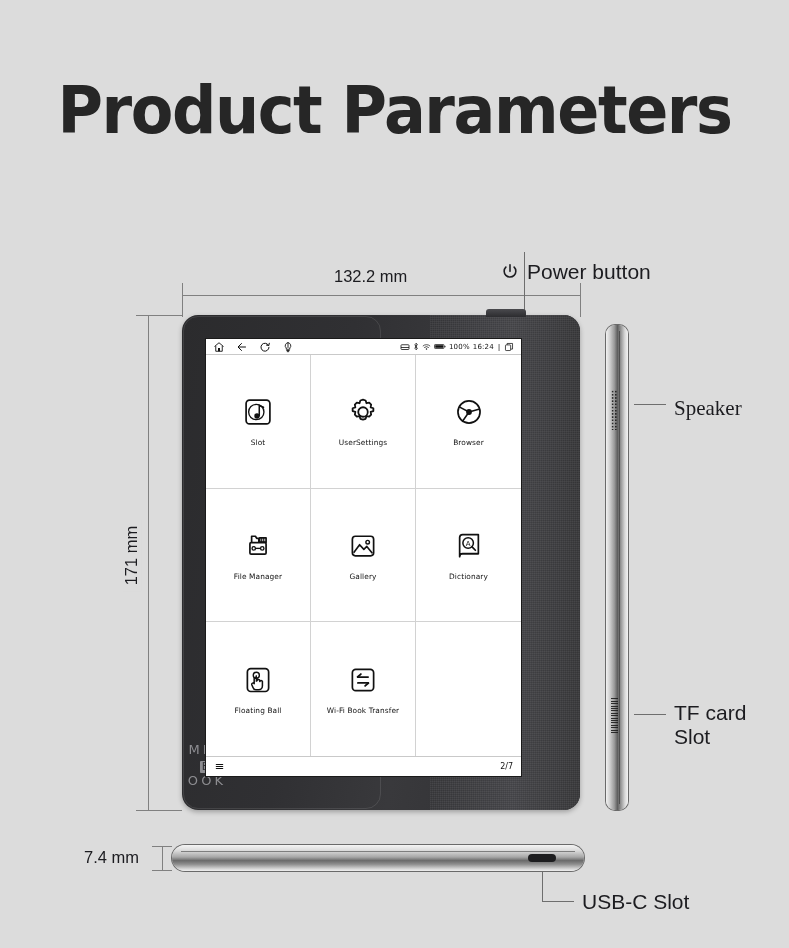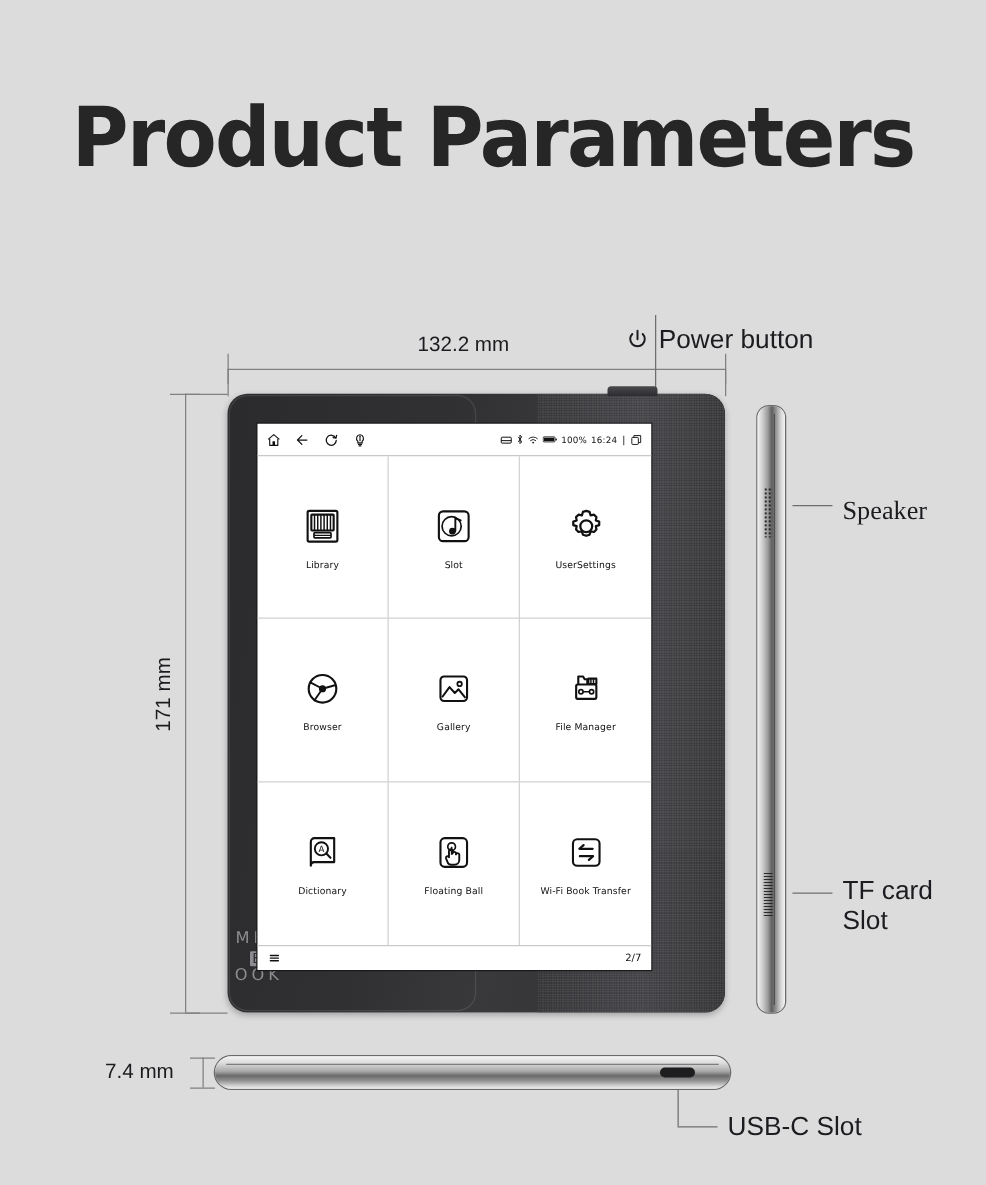--- a/index.html
+++ b/index.html
@@ -151,21 +151,21 @@
     width: 315px;
     height: 437px;
     background: #ffffff;
     display: flex;
     flex-direction: column;
     box-shadow: 0 0 0 1px #1a1a1a;
   }
 
   
   #status-bar {
-    height: 26px;
+    height: 16px;
     display: flex;
     align-items: center;
     justify-content: space-between;
     padding: 0 7px;
     border-bottom: 1px solid #c9c9c9;
     flex: 0 0 auto;
   }
   #status-bar-left  { display: flex; align-items: center; gap: 11px; }
   #status-bar-right { display: flex; align-items: center; gap: 3px; }
   .sb-ico { display:block; }
@@ -403,30 +403,20 @@
           <span class="sb-sep">|</span>
           <svg class="sb-ico" width="10" height="10" viewBox="0 0 24 24" fill="none" stroke="#111" stroke-width="1.8" stroke-linejoin="round">
             <rect x="3.5" y="7" width="12.5" height="13.5" rx="1.6"></rect>
             <path d="M7.5 7 V3.5 H20.5 V17 H16"></path>
           </svg>
         </div>
       </div>
 
       <div id="app-grid">
 
-        <div class="app-cell">
-          <svg class="app-icon" viewBox="0 0 40 40" fill="none" stroke="#111" stroke-width="2">
-            <rect x="6" y="5.5" width="28" height="29" rx="1.5"></rect>
-            <rect x="9.5" y="9" width="21" height="15" rx="0.6"></rect>
-            <path d="M12.5 9 V24 M15.5 9 V24 M18.5 9 V24 M21.5 9 V24 M24.5 9 V24 M27.5 9 V24" stroke-width="1.4"></path>
-            <rect x="12" y="26" width="16" height="5" rx="0.8" stroke-width="1.6"></rect>
-            <path d="M12 28.5 H28" stroke-width="1.2"></path>
-          </svg>
-          <div class="app-label">Library</div>
-        </div>
 
         <div class="app-cell">
           <svg class="app-icon" viewBox="0 0 40 40" fill="none" stroke="#111" stroke-width="2">
             <rect x="6" y="6" width="28" height="28" rx="4"></rect>
             <circle cx="18" cy="20" r="9" stroke-width="1.6"></circle>
             <path d="M21.5 24.5 V12.5 L26.5 14.5" stroke-width="1.8" stroke-linecap="round"></path>
             <circle cx="18.8" cy="24.6" r="3.2" fill="#111" stroke="none"></circle>
           </svg>
           <div class="app-label">Slot</div>
         </div>
@@ -439,42 +429,42 @@
           <div class="app-label">UserSettings</div>
         </div>
 
         <div class="app-cell">
           <svg class="app-icon" viewBox="0 0 40 40" fill="none" stroke="#111" stroke-width="2">
             <circle cx="20" cy="20" r="13"></circle>
             <path d="M20 20 L32.5 16.5 M20 20 L12 31.5 M20 20 L8.5 14" stroke-width="1.8"></path>
             <circle cx="20" cy="20" r="3.4" fill="#111" stroke="none"></circle>
           </svg>
           <div class="app-label">Browser</div>
-        </div>
-
-        <div class="app-cell">
-          <svg class="app-icon" viewBox="0 0 40 40" fill="none" stroke="#111" stroke-width="2" stroke-linejoin="round">
-            <rect x="7.5" y="8.5" width="25" height="23" rx="3.5"></rect>
-            <circle cx="25.5" cy="15.5" r="2.1" stroke-width="1.7"></circle>
-            <path d="M9 28 L16 18.5 L21 24 L24.5 20.5 L31 28.5" stroke-width="1.9"></path>
-          </svg>
-          <div class="app-label">Gallery</div>
         </div>
 
         <div class="app-cell">
           <svg class="app-icon" viewBox="0 0 40 40" fill="none" stroke="#111" stroke-width="2" stroke-linejoin="round">
             <path d="M12.5 15.5 V8.5 H17 L18.5 11 H21 V15.5"></path>
             <rect x="22" y="10.5" width="7.5" height="5"></rect>
             <path d="M24.4 10.5 V15.5 M26.8 10.5 V15.5" stroke-width="1.4"></path>
             <rect x="10.5" y="16" width="19" height="13.5" rx="1.4"></rect>
             <circle cx="15" cy="22.8" r="2" stroke-width="1.6"></circle>
             <circle cx="25" cy="22.8" r="2" stroke-width="1.6"></circle>
             <path d="M17 22.8 H23" stroke-width="1.6"></path>
           </svg>
           <div class="app-label">File Manager</div>
+        </div>
+
+        <div class="app-cell">
+          <svg class="app-icon" viewBox="0 0 40 40" fill="none" stroke="#111" stroke-width="2" stroke-linejoin="round">
+            <rect x="7.5" y="8.5" width="25" height="23" rx="3.5"></rect>
+            <circle cx="25.5" cy="15.5" r="2.1" stroke-width="1.7"></circle>
+            <path d="M9 28 L16 18.5 L21 24 L24.5 20.5 L31 28.5" stroke-width="1.9"></path>
+          </svg>
+          <div class="app-label">Gallery</div>
         </div>
 
         <div class="app-cell">
           <svg class="app-icon" viewBox="0 0 40 40" fill="none" stroke="#111" stroke-width="2" stroke-linejoin="round">
             <path d="M9 10 a3.5 3.5 0 0 1 3.5 -3.5 H31 V29 H12.5 a3.5 3.5 0 0 0 -3.5 3.5 Z"></path>
             <path d="M9 29.2 H31" stroke-width="1.5"></path>
             <circle cx="19" cy="16.5" r="6.2" stroke-width="1.8"></circle>
             <text x="19" y="19.6" font-family="DejaVu Sans, sans-serif" font-size="8.2" fill="#111" stroke="none" text-anchor="middle">A</text>
             <path d="M23.6 21 L27.5 25" stroke-width="2" stroke-linecap="round"></path>
           </svg>

